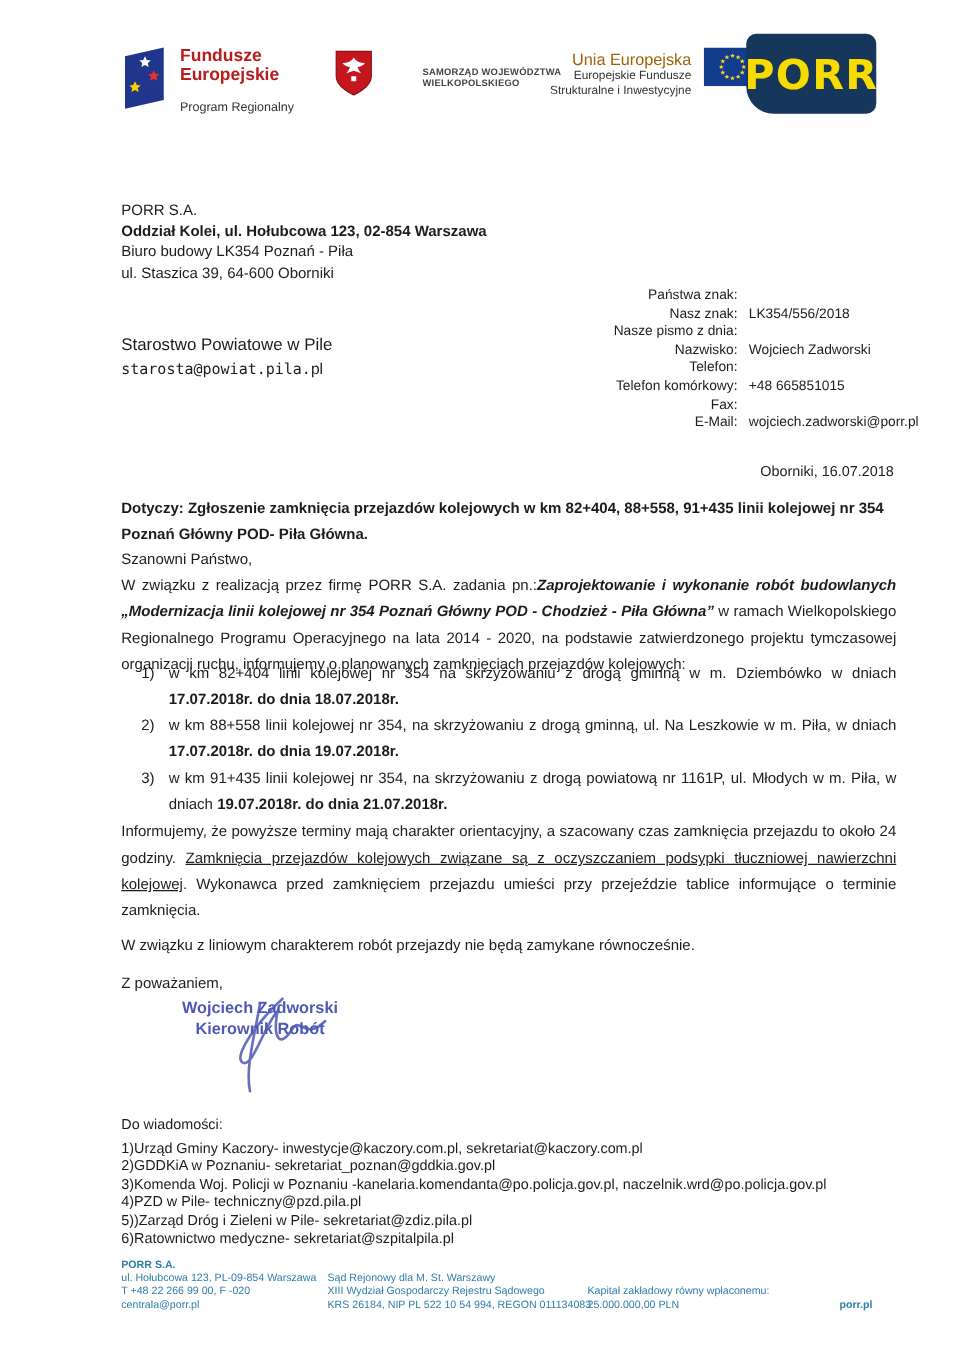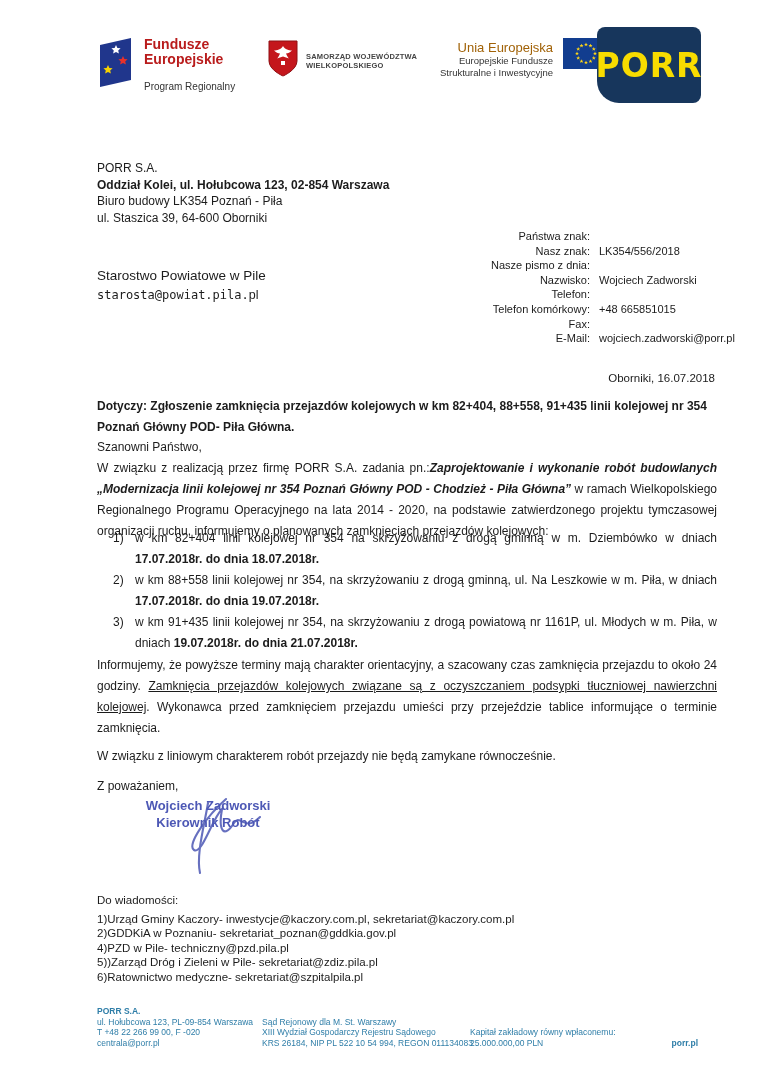--- a/index.html
+++ b/index.html
@@ -6,27 +6,27 @@
   .page{
     position:relative;width:764px;height:1080px;background:#fff;overflow:hidden;
     font-family:"Liberation Sans","DejaVu Sans",sans-serif;color:#1c1c1c;
   }
   
   .logos{position:absolute;left:0;top:0;width:764px;height:120px;}
   .logo-fe{position:absolute;left:95px;top:36px;display:flex;align-items:center;gap:9px;}
   .fe-title{font-weight:bold;font-size:14px;line-height:15px;color:#b91c1c;}
   .fe-sub{font-size:10px;color:#333;margin-top:14px;}
   .logo-sw{position:absolute;left:268px;top:40px;display:flex;align-items:center;gap:8px;}
-  .sw-text{font-size:7.5px;font-weight:bold;color:#444;line-height:9px;letter-spacing:.2px;}
+  .sw-text{font-size:7.5px;font-weight:bold;color:#444;line-height:9px;letter-spacing:.2px;margin-left:32px;}
   .logo-ue{position:absolute;left:440px;top:38px;display:flex;align-items:flex-start;gap:10px;}
   .ue-text{text-align:right;margin-top:2px;}
   .ue-title{font-weight:normal;font-size:13px;color:#a16207;}
   .ue-sub{font-size:9.5px;color:#333;line-height:11.5px;}
   .logo-porr{
-    position:absolute;left:597px;top:27px;width:104px;height:76px;
+    position:absolute;left:597px;top:27px;width:104px;height:64px;
     border-radius:8px 8px 8px 22px;display:flex;align-items:center;justify-content:center;
   }
   .porr-word{font-weight:bold;font-size:33px;letter-spacing:1px;font-family:"DejaVu Sans",sans-serif;}
   
   .sender{position:absolute;left:97px;top:160px;font-size:12px;line-height:16.5px;}
   .sender .b{font-weight:bold;}
   .meta{position:absolute;left:400px;top:229px;width:340px;font-size:11px;line-height:14.6px;}
   .meta-row{display:flex;}
   .meta-label{width:190px;text-align:right;}
   .meta-value{margin-left:9px;width:135px;text-align:left;white-space:nowrap;}
@@ -219,20 +219,21 @@
           <path d="M62,10 C58,34 50,62 54,80"></path>
         </g>
       </svg>
     </span>
   </div>
 
   <div class="cc">
     <div class="cc-head">Do wiadomości:</div>
     <div>1)Urząd Gminy Kaczory- inwestycje@kaczory.com.pl, sekretariat@kaczory.com.pl</div>
     <div>2)GDDKiA w Poznaniu-  sekretariat_poznan@gddkia.gov.pl</div>
+    <div>3)Komenda Woj. Policji w Poznaniu -kanelaria.komendanta@po.policja.gov.pl, naczelnik.wrd@po.policja.gov.pl</div>
     <div>4)PZD w Pile- techniczny@pzd.pila.pl</div>
     <div>5))Zarząd Dróg i Zieleni w Pile- sekretariat@zdiz.pila.pl</div>
     <div>6)Ratownictwo medyczne- sekretariat@szpitalpila.pl</div>
   </div>
 
   <div class="footer" style="color:#2f7ea8;">
     <div class="f-col1">
       <div class="f-b">PORR S.A.</div>
       <div>ul. Hołubcowa 123, PL-09-854 Warszawa</div>
       <div>T +48 22 266 99 00, F -020</div>

